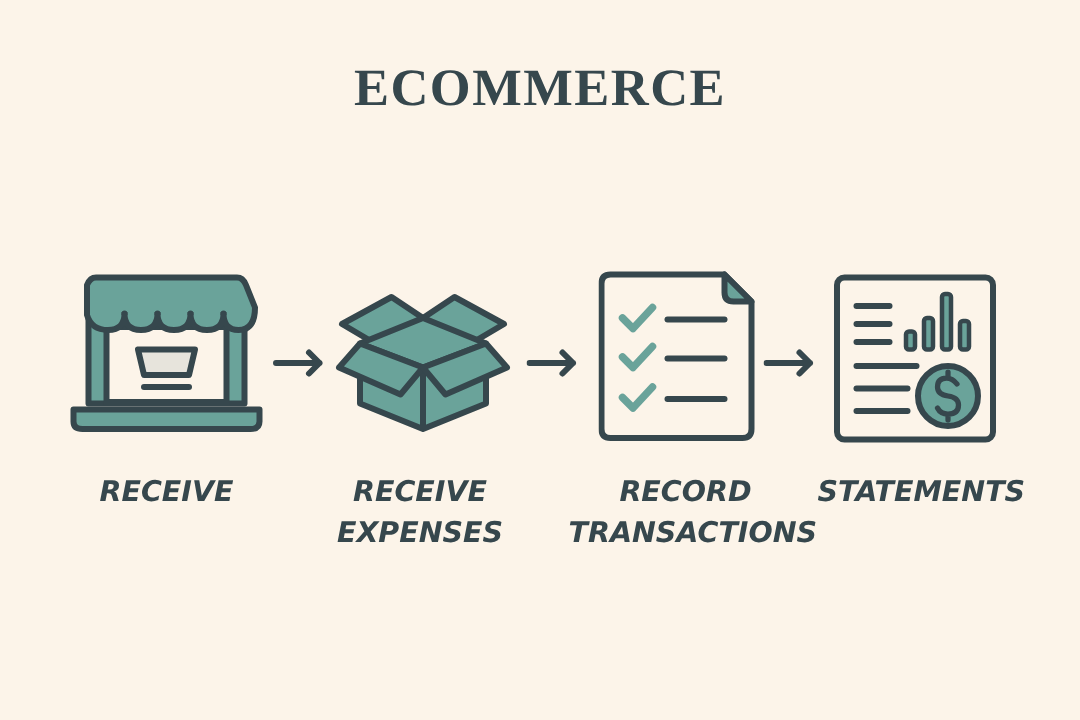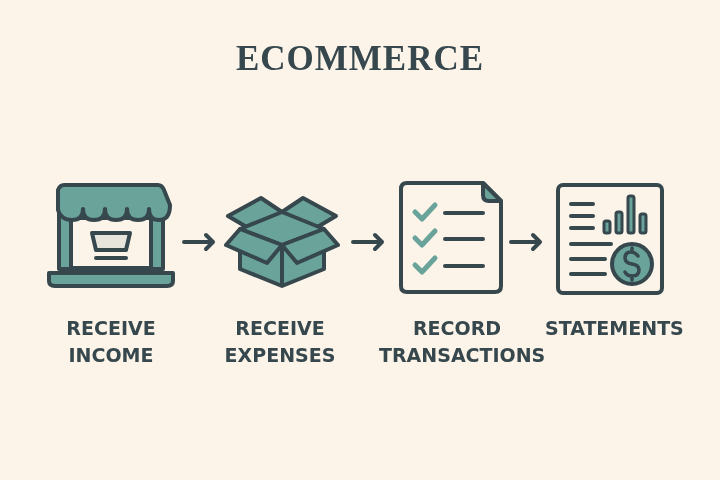--- a/index.html
+++ b/index.html
@@ -16,21 +16,21 @@
       line-height:46px; letter-spacing:1px; color:#36474d;
     }
     .title span { display:block;font-family:Liberation Serif, serif; }
     .icon { position:absolute; }
     .arrow { position:absolute; }
     .label {
       position:absolute; top:315px; text-align:center;
       font-weight:bold; font-size:19px; line-height:27px;
       color:#36474d; white-space:nowrap;
     }
-    .label span { display:block; }
+    .label span { display:block;font-style:italic; }
   </style>
 </head>
 <body>
 
 <div class="title">
   <span>ECOMMERCE</span>
 </div>
 
 <div class="icon" style="left:46px;top:180px;width:130px;height:112px;">
   <svg width="130" height="112" viewBox="0 0 130 112">
@@ -117,21 +117,20 @@
       <rect x="73" y="14" width="6" height="37" rx="2"></rect>
       <rect x="85" y="32" width="6" height="19" rx="2"></rect>
     </g>
     <circle cx="77" cy="82" r="20" fill="#6aa39a" stroke="#36474d" stroke-width="4"></circle>
     <path d="M83 74 Q80 70 76 70 Q70 70 70 76 Q70 81 77 82 Q84 83 84 88 Q84 94 77 94 Q72 94 70 90 M77 66 V70 M77 94 V98" fill="none" stroke="#36474d" stroke-width="3.5" stroke-linecap="round"></path>
   </svg>
 </div>
 
 <div class="label" style="left:51px;width:120px;">
   <span>RECEIVE</span>
-  <span>INCOME</span>
 </div>
 <div class="label" style="left:218px;width:124px;">
   <span>RECEIVE</span>
   <span>EXPENSES</span>
 </div>
 <div class="label" style="left:379px;width:156px;">
   <span>RECORD</span>
   <span>TRANSACTIONS</span>
 </div>
 <div class="label" style="left:545px;width:136px;">

